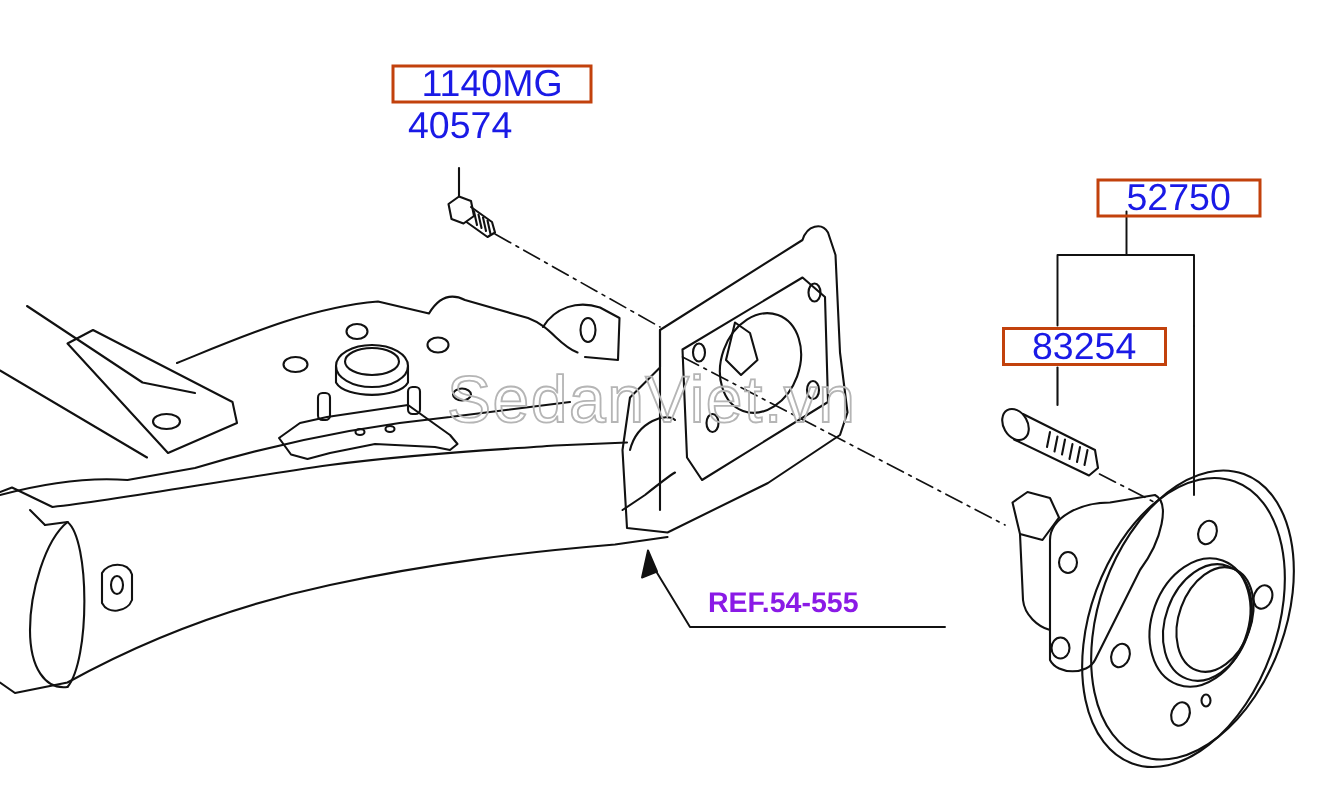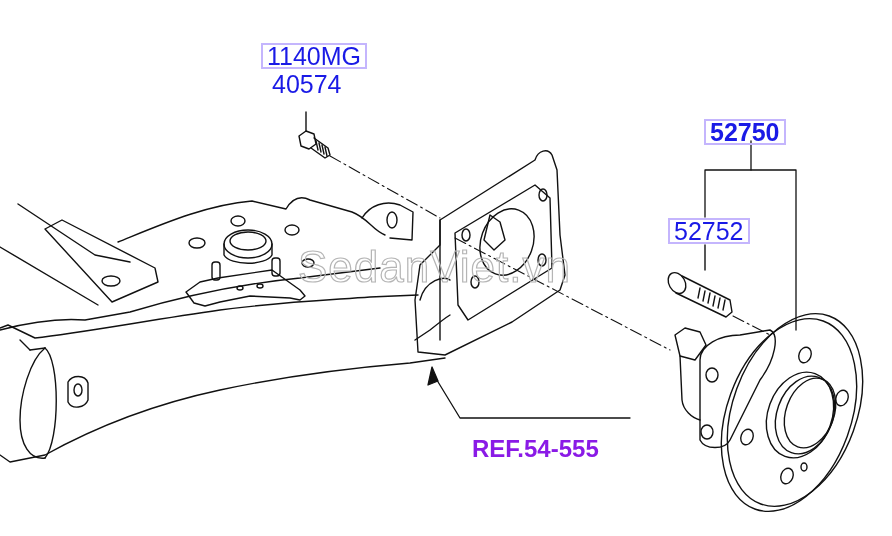--- a/index.html
+++ b/index.html
@@ -2,24 +2,24 @@
 <html><head>
 <meta charset="utf-8">
 <style>
   html, body { margin:0; padding:0; background:#ffffff; }
   #canvas { position:relative; width:892px; height:536px; overflow:hidden; background:#fff; }
   svg.drawing { position:absolute; left:0; top:0; }
   .part-label {
     position:absolute; font-family:"Liberation Sans", sans-serif; color:#1a1ae6;
     font-size:25px; line-height:25px; letter-spacing:0px; cursor:pointer;
   }
-  .boxed { border:2px solid #c4b5fd; padding:0 4px; line-height:22px; height:22px; }
+  .boxed { border:2px solid #c2410c; padding:0 18px; line-height:22px; height:22px; }
   .ref-label {
     position:absolute; font-family:"Liberation Sans", sans-serif; font-weight:bold;
-    color:#8a1ae6; font-size:24px; line-height:27px; cursor:pointer;margin-top:46px;
+    color:#8a1ae6; font-size:19px; line-height:27px; cursor:pointer;
   }
   .watermark {
     position:absolute; font-family:"Liberation Sans", sans-serif; font-size:44px;
     color:transparent; -webkit-text-stroke:1.2px #b5b5b5; letter-spacing:1px;
     pointer-events:none;
   }
 </style>
 </head>
 <body>
 
@@ -132,17 +132,17 @@
 
       <path d="M630 418 L460 418 L432 372"></path>
       <path d="M432 367 L428 385 L438 381 Z" fill="#111"></path>
     </g>
   </svg>
 
   <div class="watermark" style="left:298px; top:242px;">SedanViet.vn</div>
 
   <div class="part-label boxed" style="left:261px; top:43px;">1140MG</div>
   <div class="part-label" style="left:272px; top:72px;">40574</div>
-  <div class="part-label boxed" style="left:704px; top:119px;font-weight:bold;">52750</div>
-  <div class="part-label boxed" style="left:668px; top:218px;">52752</div>
+  <div class="part-label boxed" style="left:731px; top:119px;">52750</div>
+  <div class="part-label boxed" style="left:668px; top:218px;">83254</div>
   <div class="ref-label" style="left:472px; top:389px;">REF.54-555</div>
 
 </div>
 
 </body></html>

